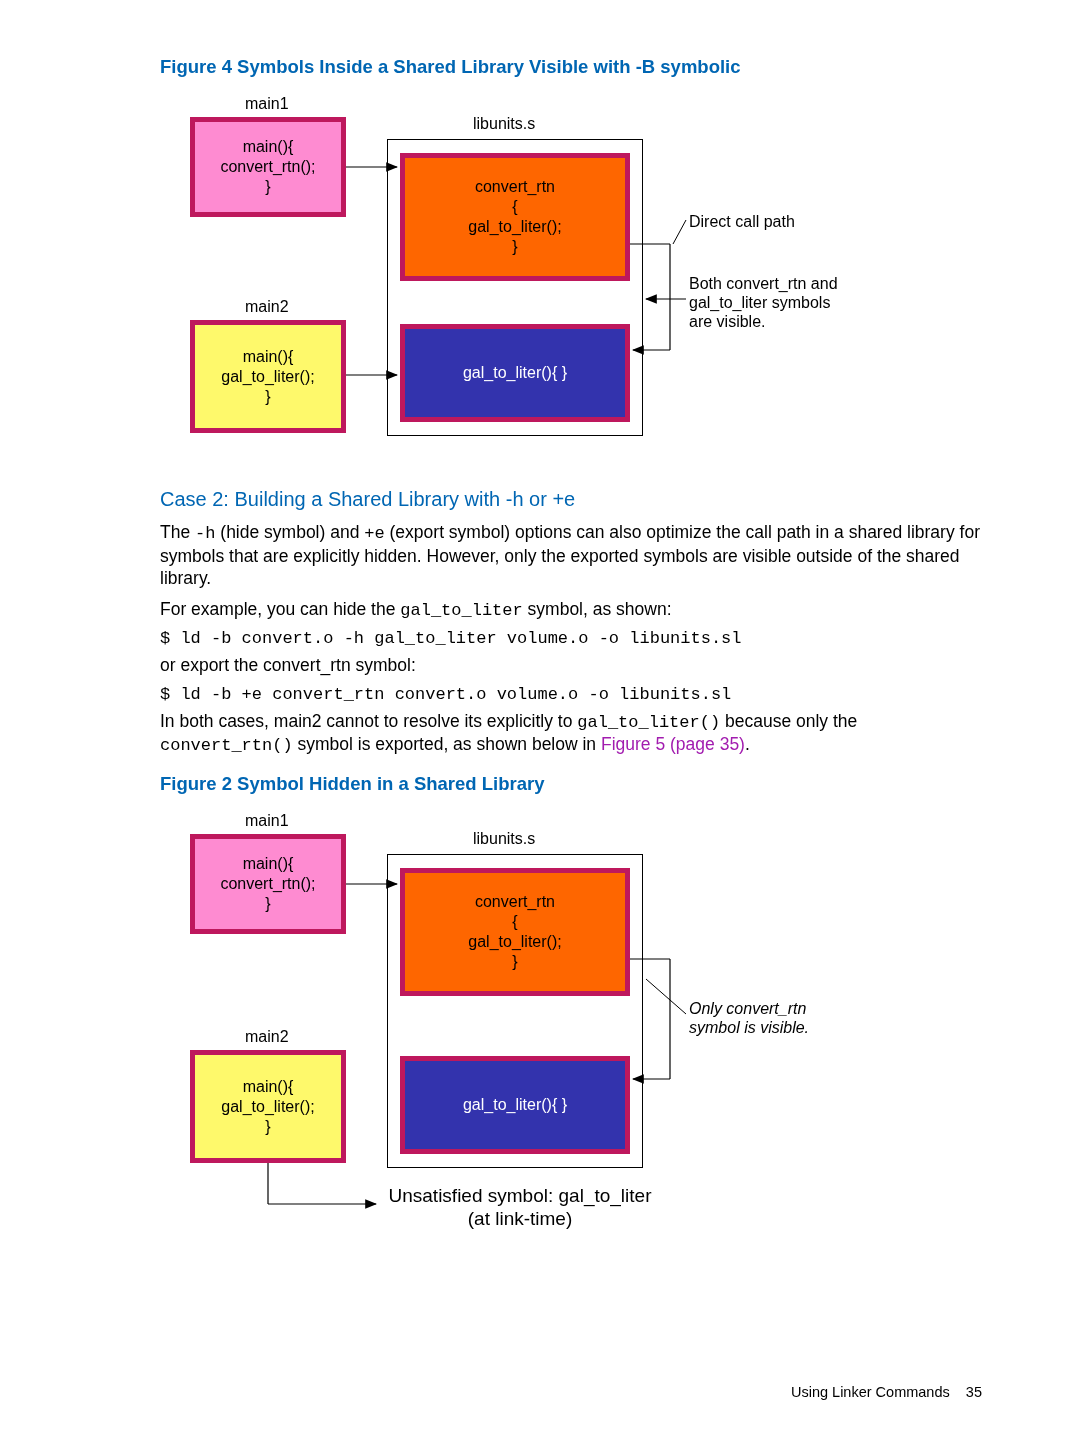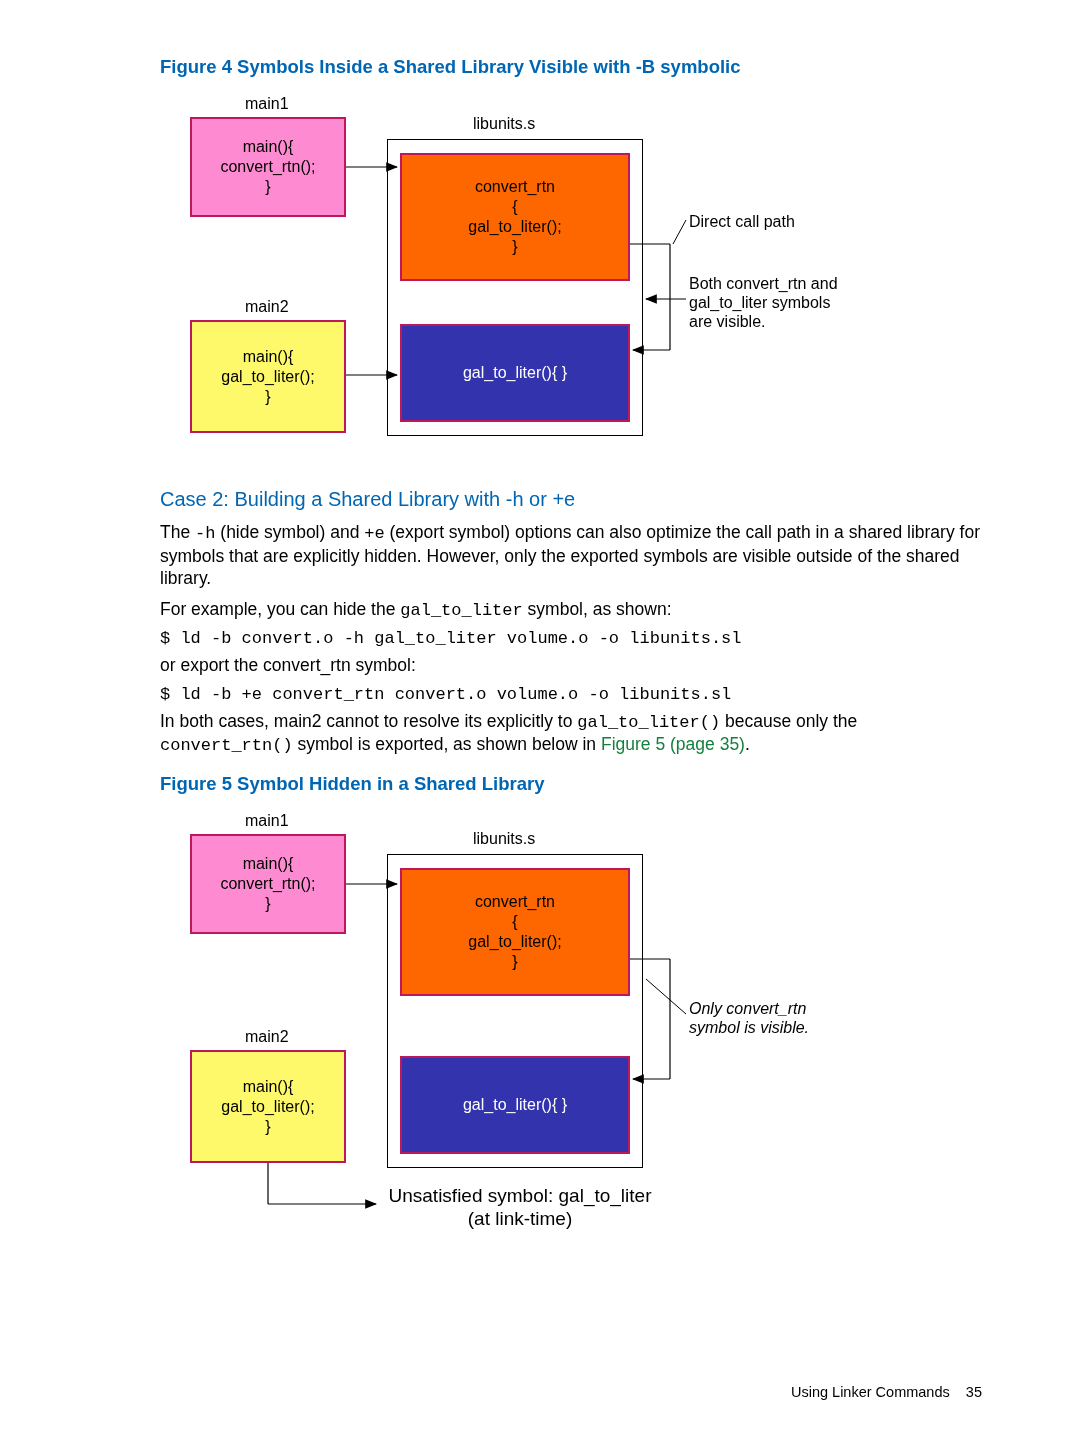--- a/index.html
+++ b/index.html
@@ -34,31 +34,31 @@
   }
   .mono {
     font-family: "Courier New", monospace;
     font-size: 17px;
   }
   .code-line {
     font-family: "Courier New", monospace;
     font-size: 17px;
     margin-bottom: 6px;
   }
-  a.xref { color: #15803d; text-decoration: none; }
+  a.xref { color: #a21caf; text-decoration: none; }
 
   
   .diagram {
     position: relative;
     margin-left: 30px;
     font-family: Arial, Helvetica, sans-serif;
   }
   .box {
     position: absolute;
-    border: 2px solid #be185d;
+    border: 5px solid #be185d;
     text-align: center;
     font-size: 16px;
     line-height: 1.25;
     display: flex;
     align-items: center;
     justify-content: center;
   }
   .label {
     position: absolute;
     font-size: 16px;
@@ -153,21 +153,21 @@
   <div class="code-line">$ ld -b convert.o -h gal_to_liter volume.o -o libunits.sl</div>
 
   <p class="body-text">or export the convert_rtn symbol:</p>
 
   <div class="code-line">$ ld -b +e convert_rtn convert.o volume.o -o libunits.sl</div>
 
   <p class="body-text">
     <span>In both cases, main2 cannot to resolve its explicitly to </span><span class="mono">gal_to_liter()</span><span> because only the </span><span class="mono">convert_rtn()</span><span> symbol is exported, as shown below in </span><a href="#" class="xref">Figure 5 (page 35)</a><span>.</span>
   </p>
 
-  <div class="fig-title" style="margin-top:16px;">Figure 5 Symbol Hidden in a Shared Library</div>
+  <div class="fig-title" style="margin-top:16px;">Figure 2 Symbol Hidden in a Shared Library</div>
 
   <div class="diagram" style="height:440px; width:740px;">
 
     <div class="label" style="left:55px; top:2px;">main1</div>
     <div class="box" style="left:0px; top:25px; width:156px; height:100px; background:#fe8bd1; white-space:pre;">main(){
 convert_rtn();
 }</div>
 
     <div class="label" style="left:55px; top:218px;">main2</div>
     <div class="box" style="left:0px; top:241px; width:156px; height:113px; background:#fef96b; white-space:pre;">main(){

